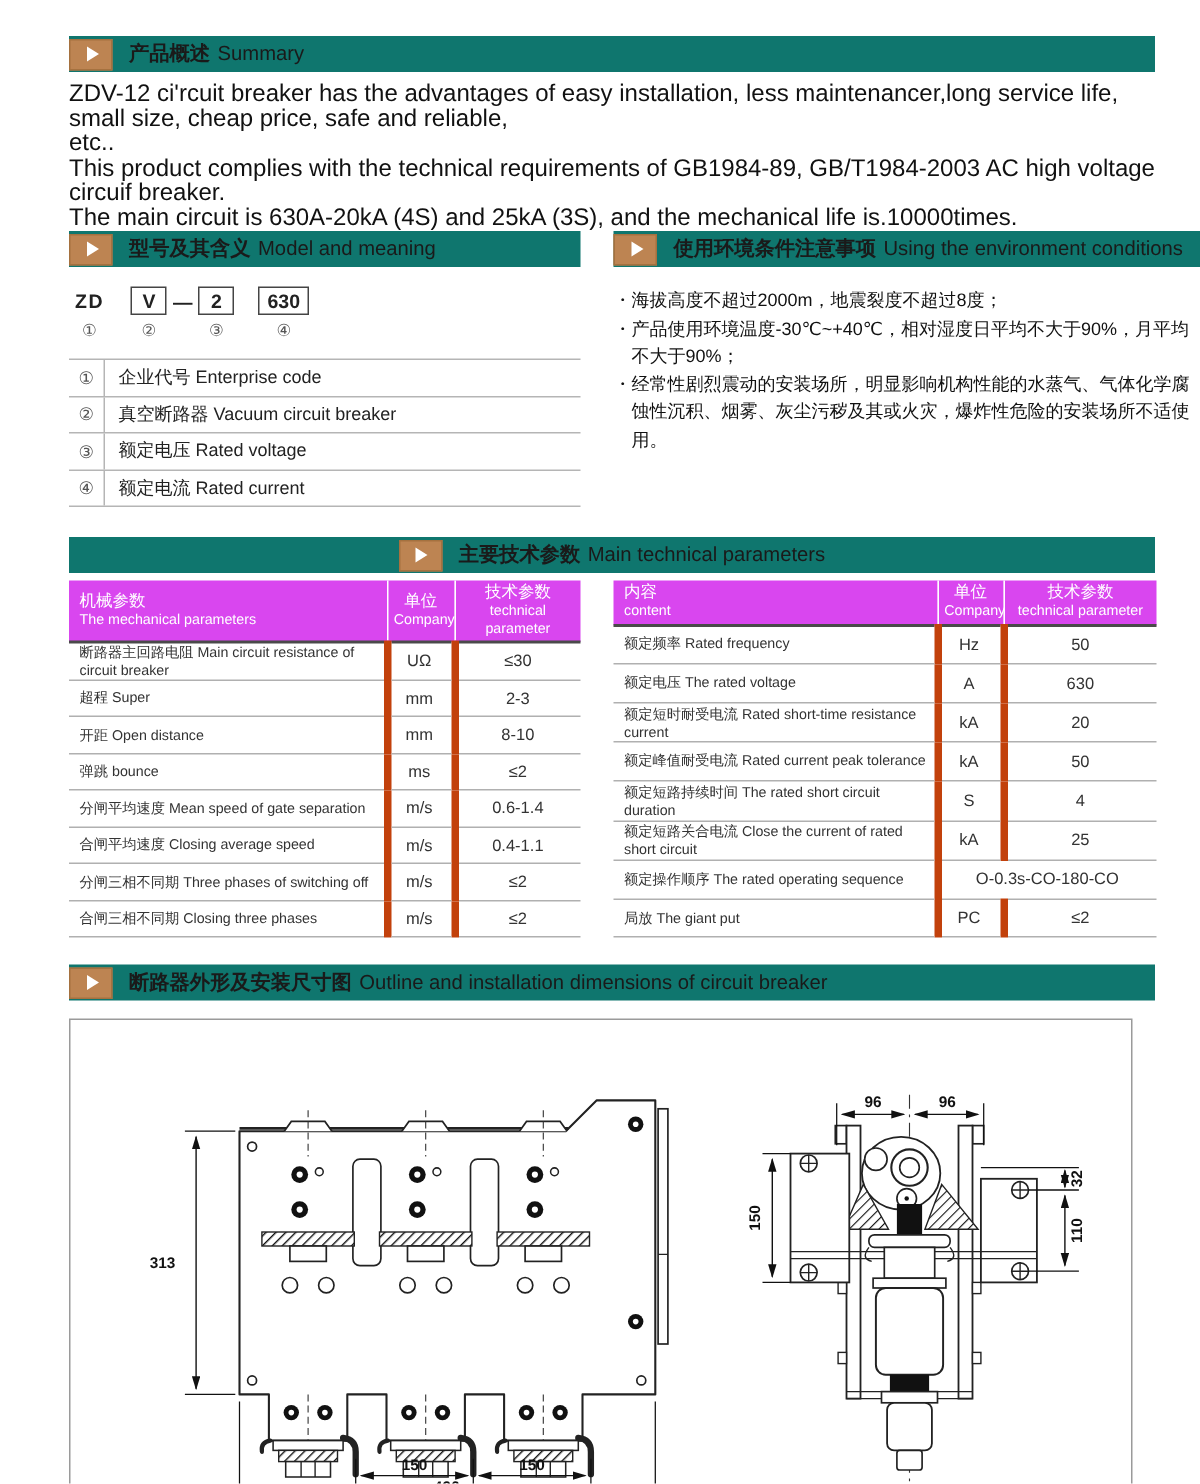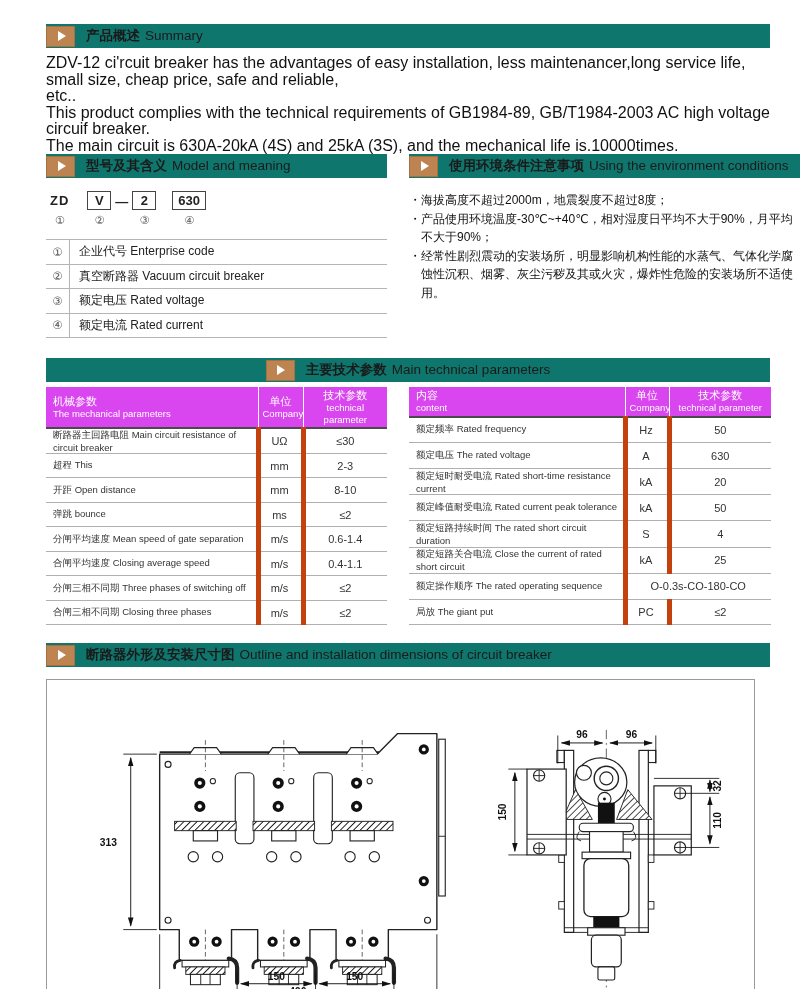--- a/index.html
+++ b/index.html
@@ -198,21 +198,21 @@
             </th>
           </tr>
         </thead>
       <tbody>
           <tr>
             <td>断路器主回路电阻 Main circuit resistance of circuit breaker</td>
             <td class="c">UΩ</td>
             <td class="c">≤30</td>
           </tr>
           <tr>
-            <td>超程 This</td>
+            <td>超程 Super</td>
             <td class="c">mm</td>
             <td class="c">2-3</td>
           </tr>
           <tr>
             <td>开距 Open distance</td>
             <td class="c">mm</td>
             <td class="c">8-10</td>
           </tr>
           <tr>
             <td>弹跳 bounce</td>

